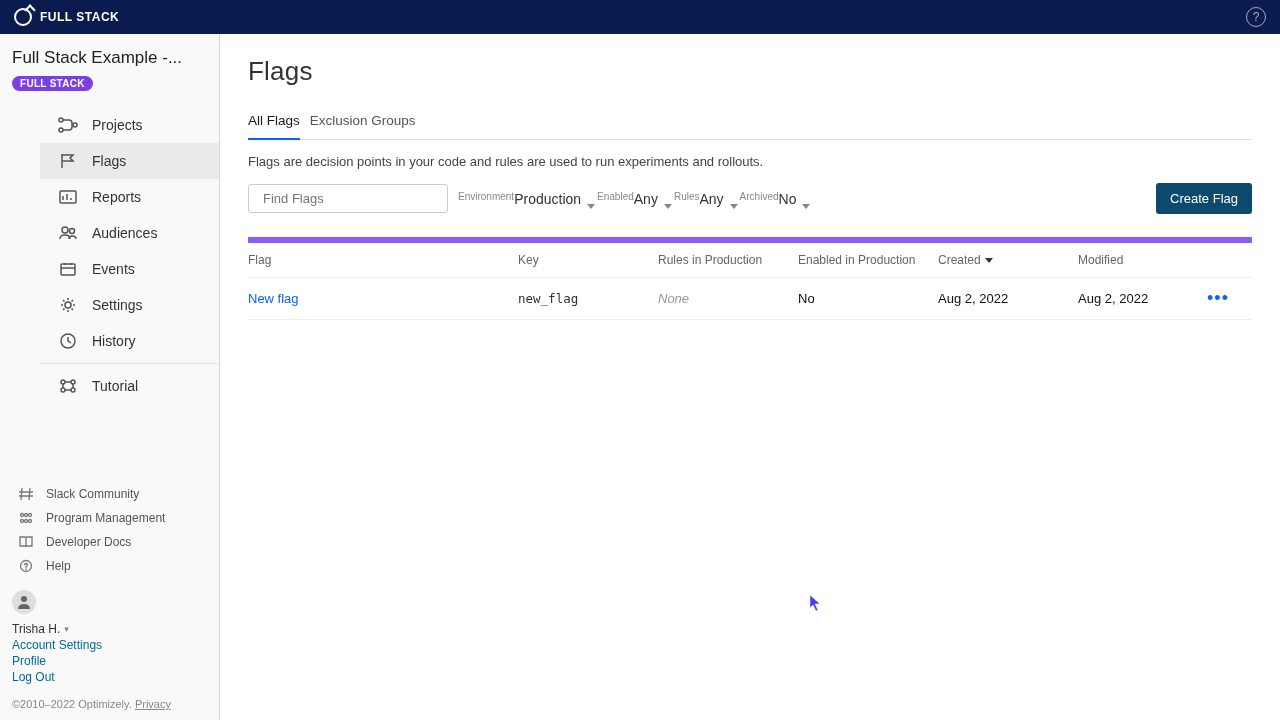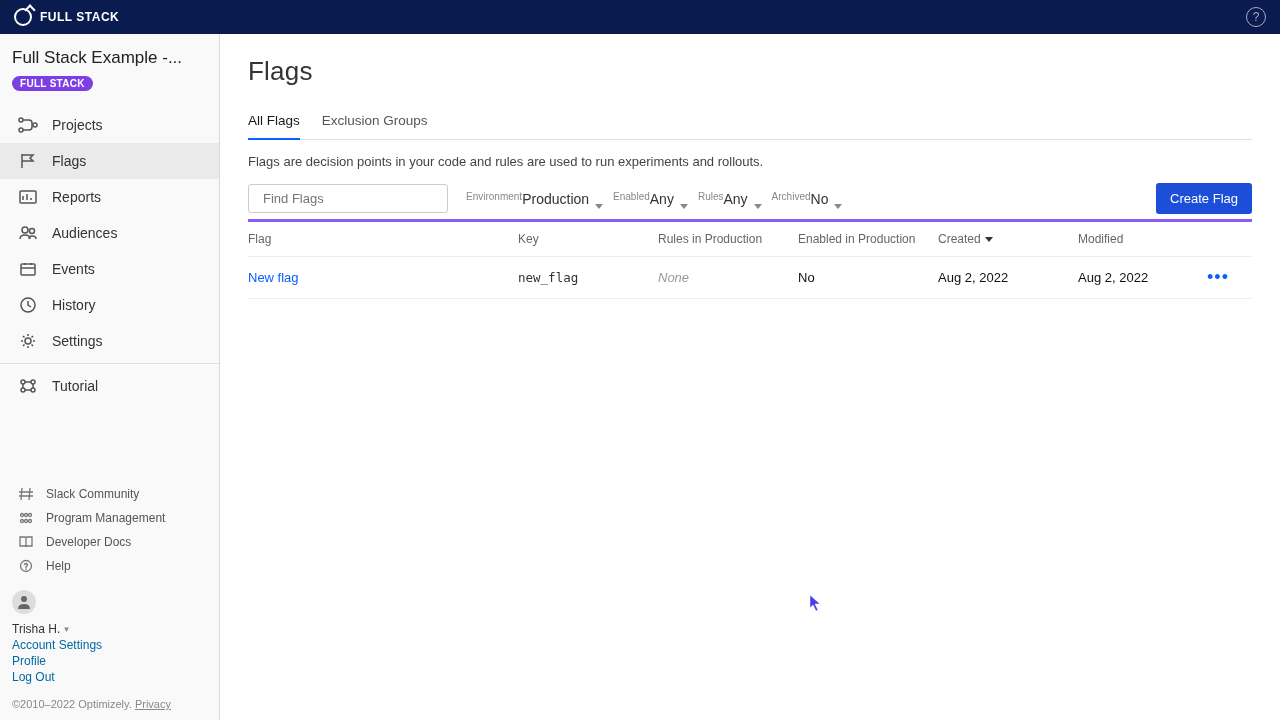--- a/index.html
+++ b/index.html
@@ -10,54 +10,54 @@
 .topbar .brand-logo { width: 18px; height: 18px; border: 2px solid #fff; border-radius: 50%; position: relative; }
 .topbar .brand-logo::after { content: ""; position: absolute; width: 6px; height: 6px; border-top: 2px solid #fff; border-right: 2px solid #fff; top: -4px; right: -4px; transform: rotate(-45deg); }
 .topbar .brand-name { font-size: 12px; font-weight: 700; letter-spacing: 0.5px; }
 .topbar .spacer { flex: 1; }
 .topbar .help-icon { width: 20px; height: 20px; border: 1.5px solid #aab; border-radius: 50%; display: flex; align-items: center; justify-content: center; font-size: 12px; color: #aab; }
 .body { flex: 1; display: flex; overflow: hidden; }
 .sidebar { width: 220px; border-right: 1px solid #d8d8d8; display: flex; flex-direction: column; background: #f9f9f9; }
 .sidebar-top { padding: 14px 12px 10px 12px; }
 .project-name { font-size: 17px; font-weight: 400; color: #222; margin-bottom: 6px; white-space: nowrap; overflow: hidden; text-overflow: ellipsis; }
 .project-badge { display: inline-block; background: #7b3fe4; color: #fff; font-size: 10px; font-weight: 700; padding: 2px 8px; border-radius: 10px; letter-spacing: 0.3px; }
-.nav { padding-top: 6px; }
+.nav { padding-top: 6px; margin-left: 40px; }
 .nav-item { display: flex; align-items: center; gap: 12px; padding: 8px 12px 8px 16px; color: #333; cursor: pointer; font-size: 14px; }
 .nav-item.active { background: #eaeaea; }
 .nav-icon { width: 24px; height: 20px; display: flex; align-items: center; justify-content: center; color: #555; }
 .nav-icon svg { stroke: #555; fill: none; stroke-width: 1.5; }
 .tutorial-item { border-top: 1px solid #e2e2e2; margin-top: 4px; padding-top: 12px; }
 .sidebar-bottom { margin-top: auto; padding: 8px 12px 10px 12px; font-size: 12px; color: #555; }
 .bottom-link { display: flex; align-items: center; gap: 10px; padding: 4px 4px; cursor: pointer; color: #555; }
 .bottom-link .small-icon { width: 20px; height: 16px; display: flex; align-items: center; justify-content: center; }
 .bottom-link .small-icon svg { stroke: #777; fill: none; stroke-width: 1.3; }
 .user-block { display: flex; align-items: flex-start; gap: 8px; margin-top: 10px; flex-direction: column; }
 .avatar { width: 24px; height: 24px; border-radius: 50%; background: #ddd; display: flex; align-items: center; justify-content: center; margin-top: 2px; }
 .avatar svg { fill: #666; }
 .user-meta { display: flex; flex-direction: column; gap: 2px; font-size: 12px; }
 .user-name { color: #333; display: flex; align-items: center; gap: 4px; }
 .user-link { color: #0369a1; cursor: pointer; }
 .copyright { font-size: 11px; color: #888; margin-top: 14px; }
 .copyright .privacy { text-decoration: underline; cursor: pointer; }
 .main { flex: 1; padding: 22px 28px; overflow: auto; position: relative; }
 .page-title { font-size: 26px; font-weight: 300; color: #333; margin-bottom: 18px; letter-spacing: 0.2px; }
-.tabs { display: flex; gap: 22px; border-bottom: 1px solid #e0e0e0; margin-bottom: 14px; }
+.tabs { display: flex; gap: 10px; border-bottom: 1px solid #e0e0e0; margin-bottom: 14px; }
 .tab { padding: 8px 0 10px 0; font-size: 13.5px; color: #555; cursor: pointer; }
 .tab.active { color: #1a1a1a; border-bottom: 2px solid #0b5fff; margin-bottom: -1px; }
 .description { font-size: 13px; color: #444; margin-bottom: 14px; }
-.filter-row { display: flex; align-items: center; gap: 12px; margin-bottom: 5px; }
+.filter-row { display: flex; align-items: center; gap: 4px; margin-bottom: 23px; }
 .search { display: flex; align-items: center; border: 1px solid #ccc; border-radius: 3px; padding: 6px 8px; width: 200px; background: #fff; }
 .search svg { stroke: #888; fill: none; stroke-width: 1.5; }
 .search input { border: none; outline: none; font-size: 13px; margin-left: 6px; flex: 1; background: transparent; }
 .filter { display: flex; flex-direction: row; padding: 0 6px; cursor: pointer; position: relative; }
 .filter-label { font-size: 10px; color: #888; }
 .filter-value { font-size: 14px; color: #333; display: flex; align-items: center; gap: 6px; }
 .filter::after { content: ""; position: absolute; right: -8px; top: 13px; border-left: 4px solid transparent; border-right: 4px solid transparent; border-top: 5px solid #888; }
-.create-btn { margin-left: auto; background: #1d4ed8; color: #fff; border: none; border-radius: 3px; padding: 8px 14px; font-size: 13px; font-weight: 500; cursor: pointer; }
-.table { border-top: 3px solid #8b5cf6; }
+.create-btn { margin-left: auto; background: #0c4a6e; color: #fff; border: none; border-radius: 3px; padding: 8px 14px; font-size: 13px; font-weight: 500; cursor: pointer; }
+.table { border-top: 6px solid #8b5cf6; }
 .thead, .trow { display: grid; grid-template-columns: 270px 140px 140px 140px 140px 120px 40px; align-items: center; padding: 10px 0; border-bottom: 1px solid #eee; font-size: 13px; }
 .thead { color: #666; font-size: 12px; }
 .th-sort { display: flex; align-items: center; gap: 4px; }
 .sort-down { width: 0; height: 0; border-left: 4px solid transparent; border-right: 4px solid transparent; border-top: 5px solid #333; }
 .flag-link { color: #0b5fff; cursor: pointer; }
 .key-code { font-family: "SFMono-Regular", Menlo, Consolas, monospace; font-size: 12.5px; color: #333; }
 .rules-none { color: #999; font-style: italic; }
 .row-actions { color: #0b5fff; font-size: 18px; letter-spacing: 1px; cursor: pointer; text-align: center; }
 .cursor { position: absolute; left: 589px; top: 560px; width: 0; height: 0; pointer-events: none; }
 .cursor svg { position: absolute; left: 0; top: 0; }
@@ -126,34 +126,34 @@
               <svg width="22" height="18" viewBox="0 0 22 18">
                 <rect x="4" y="4" width="14" height="11" rx="1"></rect>
                 <path d="M4 8 H18 M8 3 V5 M14 3 V5"></path>
               </svg>
             </span>
           <span>Events</span>
         </div>
         <div class="nav-item">
           <span class="nav-icon">
               <svg width="22" height="18" viewBox="0 0 22 18">
+                <circle cx="11" cy="9" r="3"></circle>
+                <path d="M11 2 V4 M11 14 V16 M4 9 H6 M16 9 H18 M6 4 L7.5 5.5 M16 4 L14.5 5.5 M6 14 L7.5 12.5 M16 14 L14.5 12.5"></path>
+              </svg>
+            </span>
+          <span>Settings</span>
+        </div>
+        <div class="nav-item">
+          <span class="nav-icon">
+              <svg width="22" height="18" viewBox="0 0 22 18">
                 <circle cx="11" cy="9" r="7"></circle>
                 <path d="M11 5 V9 L14 11"></path>
               </svg>
             </span>
           <span>History</span>
-        </div>
-        <div class="nav-item">
-          <span class="nav-icon">
-              <svg width="22" height="18" viewBox="0 0 22 18">
-                <circle cx="11" cy="9" r="3"></circle>
-                <path d="M11 2 V4 M11 14 V16 M4 9 H6 M16 9 H18 M6 4 L7.5 5.5 M16 4 L14.5 5.5 M6 14 L7.5 12.5 M16 14 L14.5 12.5"></path>
-              </svg>
-            </span>
-          <span>Settings</span>
         </div>
         <div class="nav-item tutorial-item">
           <span class="nav-icon">
               <svg width="22" height="18" viewBox="0 0 22 18">
                 <circle cx="6" cy="5" r="2"></circle>
                 <circle cx="16" cy="5" r="2"></circle>
                 <circle cx="6" cy="13" r="2"></circle>
                 <circle cx="16" cy="13" r="2"></circle>
                 <path d="M8 5 H14 M6 7 V11 M16 7 V11 M8 13 H14"></path>
               </svg>

